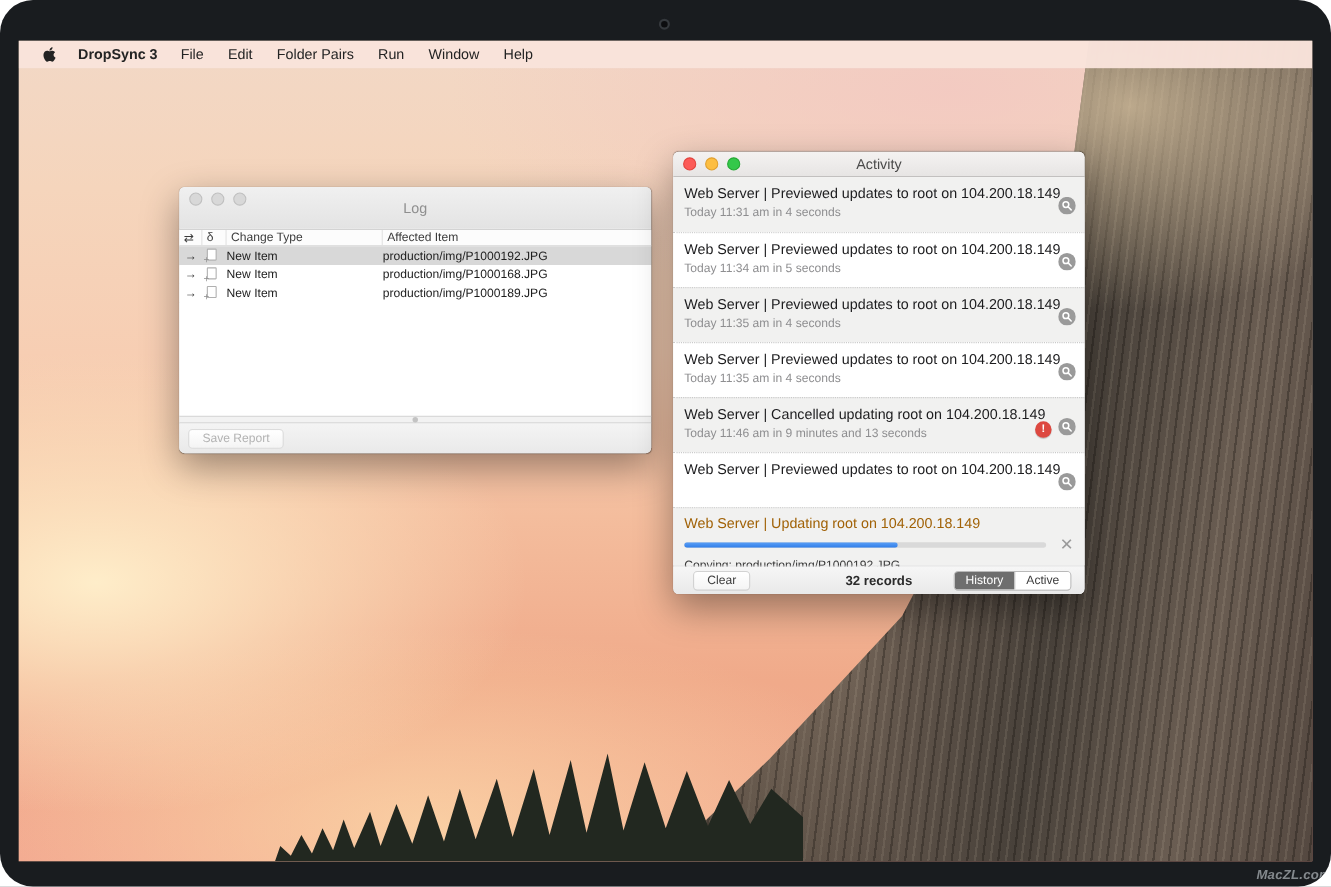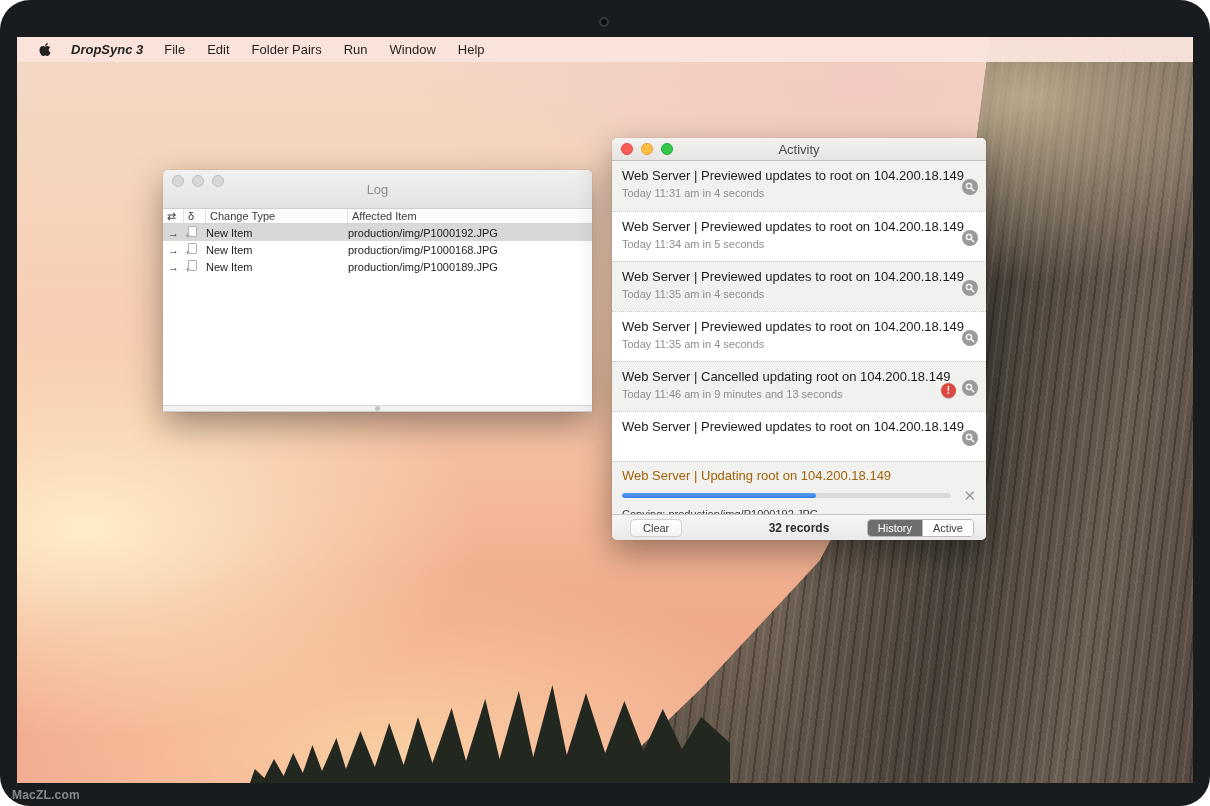--- a/index.html
+++ b/index.html
@@ -3,22 +3,22 @@
 <meta charset="utf-8">
 <style>
   html,body{margin:0;padding:0;background:#fff;width:1210px;height:806px;
     font-family:"Liberation Sans",sans-serif;-webkit-font-smoothing:antialiased;}
   *{box-sizing:border-box;}
 
   
   .bezel{position:absolute;inset:0;width:1210px;height:806px;background:#191c1f;border-radius:30px;overflow:hidden;}
   .camera{position:absolute;top:17px;left:599px;width:10px;height:10px;border-radius:50%;
     background:#0c0d0f;border:2px solid #35393d;}
-  .bezel-brand{position:absolute;bottom:4px;left:12px;right:0;text-align:left;
-    color:#84898d;font-size:12px;font-weight:bold;letter-spacing:.2px;}
+  .bezel-brand{position:absolute;bottom:4px;left:12px;right:0;text-align:right;
+    color:#84898d;font-size:12px;font-weight:bold;letter-spacing:.2px;font-style:italic;}
 
   
   .screen{position:absolute;left:17px;top:37px;width:1176px;height:746px;overflow:hidden;background:
     radial-gradient(ellipse 560px 300px at 6% 66%, rgba(255,240,204,.95), rgba(255,240,204,0) 70%),
     radial-gradient(ellipse 640px 260px at 32% 96%, rgba(252,220,170,.75), rgba(252,220,170,0) 70%),
     radial-gradient(ellipse 700px 320px at 72% 6%, rgba(243,199,193,.8), rgba(243,199,193,0) 65%),
     linear-gradient(180deg,#f2d8c6 0%,#f5d5bc 18%,#f7ceb3 38%,#f4bd9d 58%,#f0aa8a 78%,#f2a68f 100%);}
   .cliff{position:absolute;top:0;right:0;bottom:0;width:590px;
     clip-path:polygon(65.6% 0,100% 0,100% 100%,0 100%,16.4% 87.5%,36.8% 70.1%,59.7% 35.3%);
     background:
@@ -30,21 +30,21 @@
   .forest{position:absolute;bottom:0;left:233px;width:480px;height:100px;background:#222820;
     clip-path:polygon(0 100%,1% 86%,3% 95%,5% 76%,7% 93%,9% 70%,11% 90%,13% 62%,15% 88%,18% 55%,
       20% 86%,23% 48%,26% 84%,29% 40%,32% 82%,35% 34%,38% 80%,42% 25%,45% 78%,49% 16%,52% 76%,
       56% 8%,59% 74%,63% 2%,66% 72%,70% 10%,74% 70%,78% 18%,82% 68%,86% 26%,90% 66%,94% 34%,
       100% 60%,100% 100%);}
 
   
   .menubar{position:absolute;top:0;left:0;right:0;height:25px;background:rgba(249,227,219,.97);
     display:flex;align-items:center;padding:0 14px;font-size:13px;color:#232323;z-index:5;}
   .menubar .apple{display:flex;align-items:center;margin:0 8px 0 8px;}
-  .menubar .app-name{font-weight:bold;margin:0 10px 0 12px;font-style:italic;}
+  .menubar .app-name{font-weight:bold;margin:0 10px 0 12px;}
   .menu-item{margin:0 11px;cursor:default;}
 
   
   .window{position:absolute;border-radius:5px;display:flex;flex-direction:column;
     box-shadow:0 12px 34px rgba(0,0,0,.38),0 0 1px rgba(0,0,0,.35);background:#fff;}
   .titlebar{height:23px;flex:0 0 auto;border-radius:5px 5px 0 0;position:relative;
     display:flex;align-items:center;justify-content:center;
     background:linear-gradient(#f4f2f1,#e7e5e4);border-bottom:1px solid #c2c0bf;}
   .titlebar .title{font-size:13px;color:#4a4a4a;}
   .traffic{position:absolute;left:9px;top:5px;display:flex;gap:8px;}
@@ -171,20 +171,23 @@
             <span><span class="doc-icon"></span></span>
             <span>New Item</span>
             <span>production/img/P1000189.JPG</span>
           </div>
       </div>
 
       <div class="log-filler"></div>
       <div class="log-splitter">
           <i></i>
         </div>
+      <div class="log-footer">
+        <button class="btn disabled">Save Report</button>
+      </div>
     </div>
 
     <div class="window activity-window">
       <div class="titlebar">
         <span class="traffic">
           <span class="tl-red"></span>
           <span class="tl-yellow"></span>
           <span class="tl-green"></span>
         </span>
         <span class="title">Activity</span>

